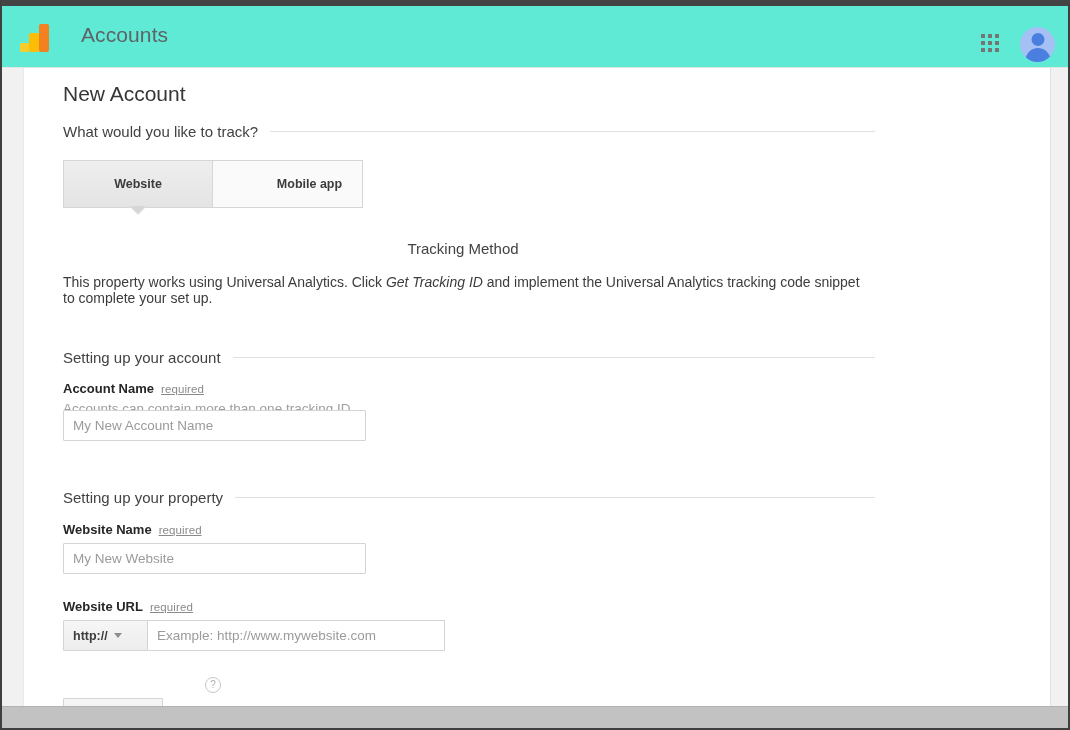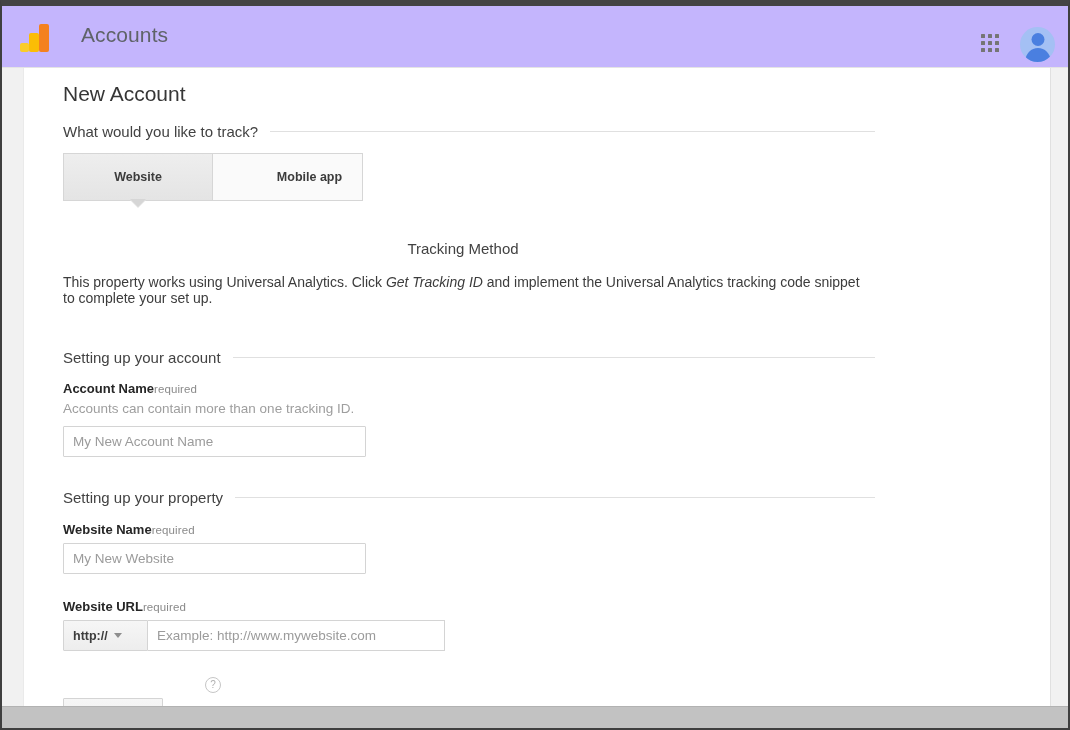--- a/index.html
+++ b/index.html
@@ -25,21 +25,21 @@
     border-top: 6px solid #444444;
     border-bottom: 2px solid #3f3f3f;
     overflow: hidden;
   }
 
   
   .appbar {
     position: absolute;
     left: 0; top: 0;
     width: 1066px; height: 62px;
-    background: #c4b5fd;
+    background: #5eead4;
     border-bottom: 1px solid #e4e4e4;
     box-sizing: border-box;
   }
   .ga-logo {
     position: absolute;
     left: 18px; top: 18px;
     width: 30px; height: 28px;
   }
   .ga-bar { position: absolute; bottom: 0; border-radius: 2px; }
   .ga-bar.b1 { left: 0;  width: 9px;  height: 9px;  background: #f9cc29; }
@@ -155,21 +155,21 @@
   }
   .section-head .sh-rule {
     flex: 1;
     height: 1px;
     background: #e0e0e0;
   }
 
   
   .tabgroup {
     position: absolute;
-    left: 38px; top: 85px;
+    left: 38px; top: 92px;
     display: flex;
     height: 56px;
   }
   .tab {
     width: 150px;
     height: 48px;
     box-sizing: border-box;
     border: 1px solid #d6d6d6;
     display: flex;
     align-items: center;
@@ -222,21 +222,23 @@
     position: absolute;
     left: 38px;
     font-size: 13px;
     font-weight: bold;
     color: #262626;
   }
   .field-label .req {
     font-weight: normal;
     font-size: 11.5px;
     color: #8a8a8a;
+    margin-left: 7px;
     letter-spacing: 0.1px;
+    text-decoration: underline;
   }
   .field-hint {
     position: absolute;
     left: 38px;
     font-size: 13.5px;
     color: #9e9e9e;
   }
 
   .text-input {
     position: absolute;
@@ -396,21 +398,21 @@
 
       <div class="section-head" style="top:281px;">
         <span class="sh-text">Setting up your account</span>
         <span class="sh-rule"></span>
       </div>
 
       <div class="field-label" style="top:313px;">
         <span>Account Name</span><span class="req">required</span>
       </div>
       <div class="field-hint" style="top:333px;">Accounts can contain more than one tracking ID.</div>
-      <input class="text-input" style="top: 358px;" type="text" placeholder="My New Account Name">
+      <input class="text-input" style="top: 342px;" type="text" placeholder="My New Account Name">
 
       <div class="section-head" style="top:421px;">
         <span class="sh-text">Setting up your property</span>
         <span class="sh-rule"></span>
       </div>
 
       <div class="field-label" style="top:454px;">
         <span>Website Name</span><span class="req">required</span>
       </div>
       <input class="text-input" style="top: 475px;" type="text" placeholder="My New Website">

